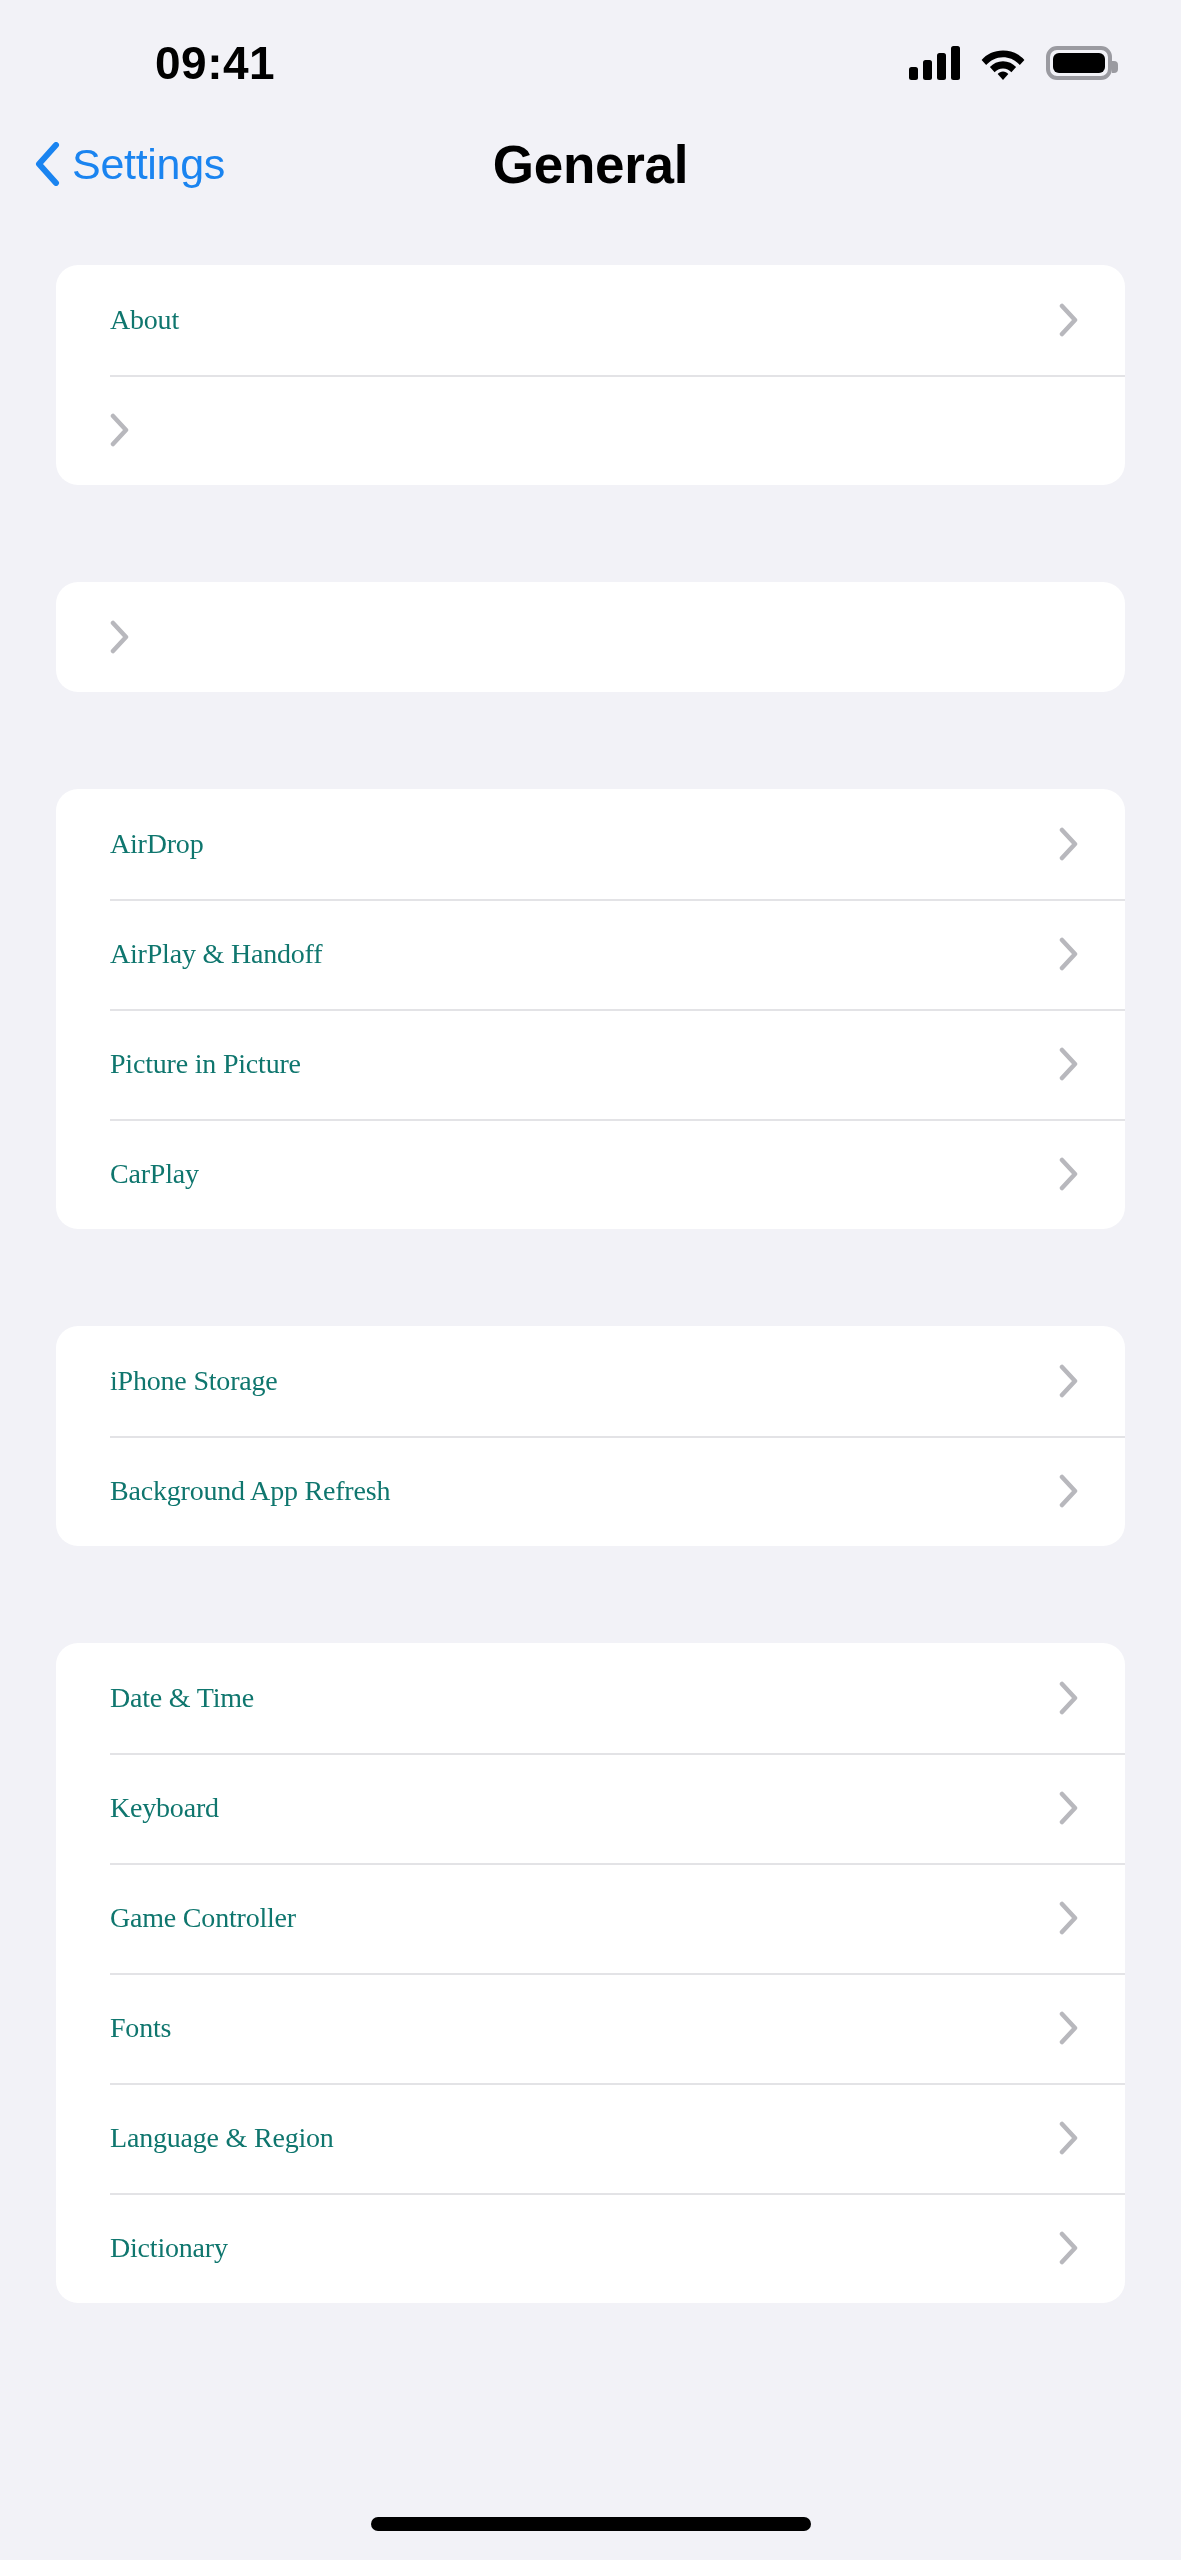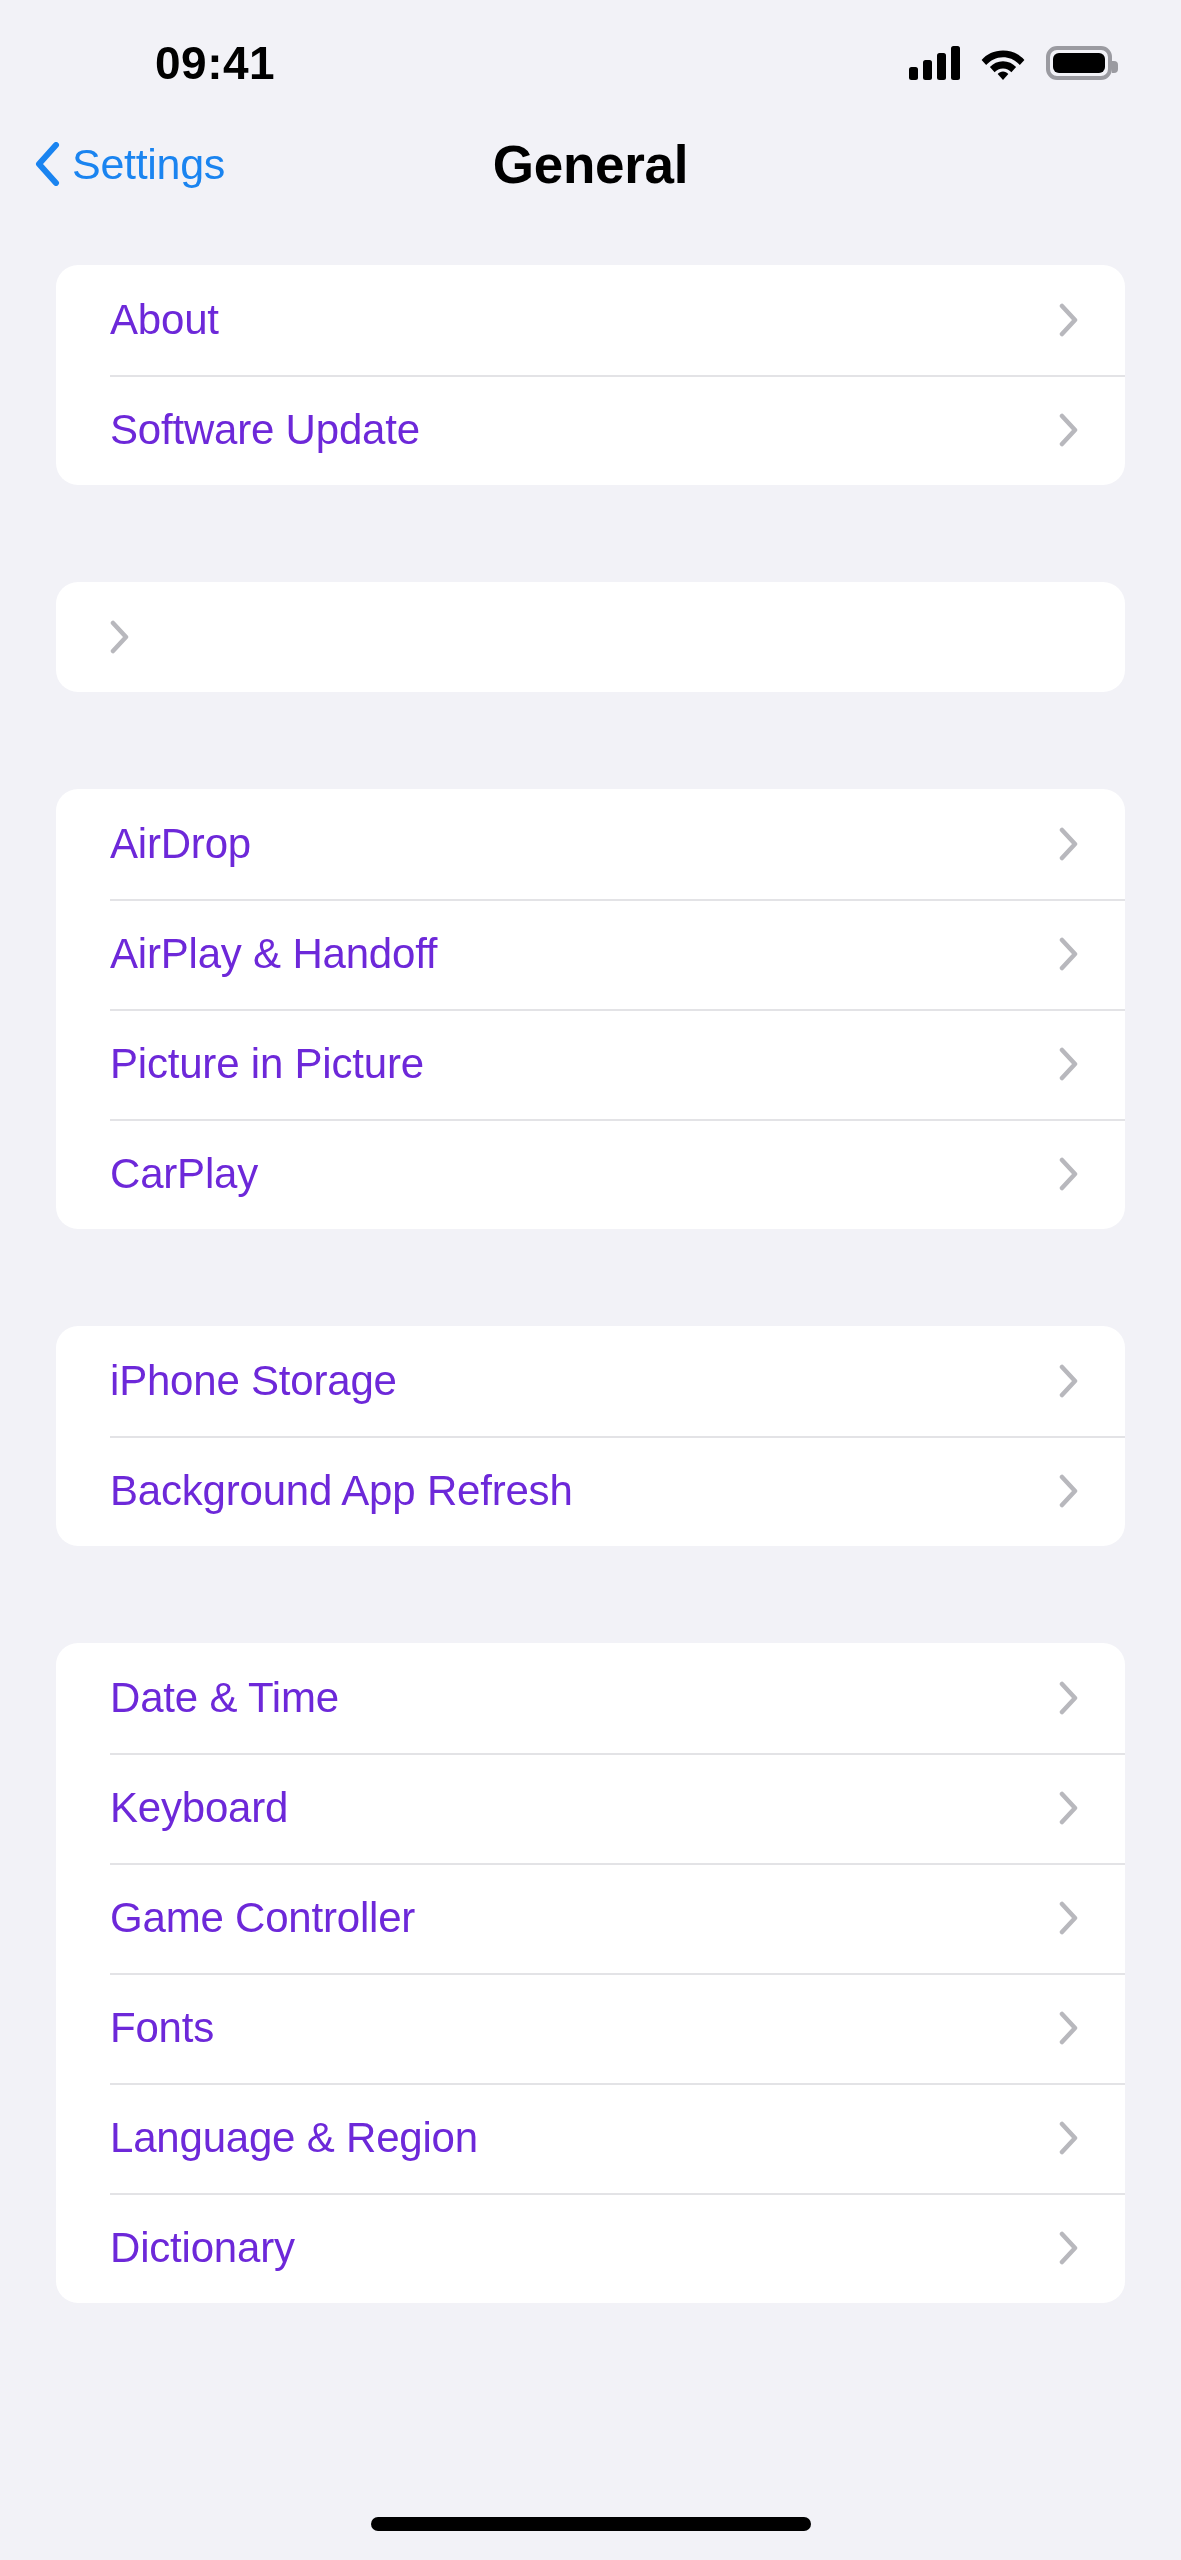--- a/index.html
+++ b/index.html
@@ -147,25 +147,26 @@
 
   .row {
     position:relative;
     height:110px;
     display:flex;
     align-items:center;
     padding:0 34px 0 54px;
     cursor:pointer;
   }
   .row-label {
-    font-size:42px;
-    color:#6d28d9;
+    font-size:28px;
+    color:#0f766e;
     letter-spacing:-0.2px;
     line-height:1;
     flex:1 1 auto;
+    font-family:Liberation Serif, serif;
   }
   .chev-right {
     width:20px; height:34px;
     display:block;
     flex:0 0 auto;
     margin-right:12px;
   }
   .row + .row::before {
     content:"";
     position:absolute;
@@ -233,21 +234,20 @@
     <div class="spacer-top"></div>
 
     <div class="card">
       <div class="row">
         <span class="row-label">About</span>
         <svg class="chev-right" viewBox="0 0 20 34">
             <path d="M3 3 L16 17 L3 31" stroke="#B8B8BD" stroke-width="4.5" stroke-linecap="round" stroke-linejoin="round" fill="none"></path>
           </svg>
       </div>
       <div class="row">
-        <span class="row-label">Software Update</span>
         <svg class="chev-right" viewBox="0 0 20 34">
             <path d="M3 3 L16 17 L3 31" stroke="#B8B8BD" stroke-width="4.5" stroke-linecap="round" stroke-linejoin="round" fill="none"></path>
           </svg>
       </div>
     </div>
 
     <div class="card">
       <div class="row">
         <svg class="chev-right" viewBox="0 0 20 34">
             <path d="M3 3 L16 17 L3 31" stroke="#B8B8BD" stroke-width="4.5" stroke-linecap="round" stroke-linejoin="round" fill="none"></path>

